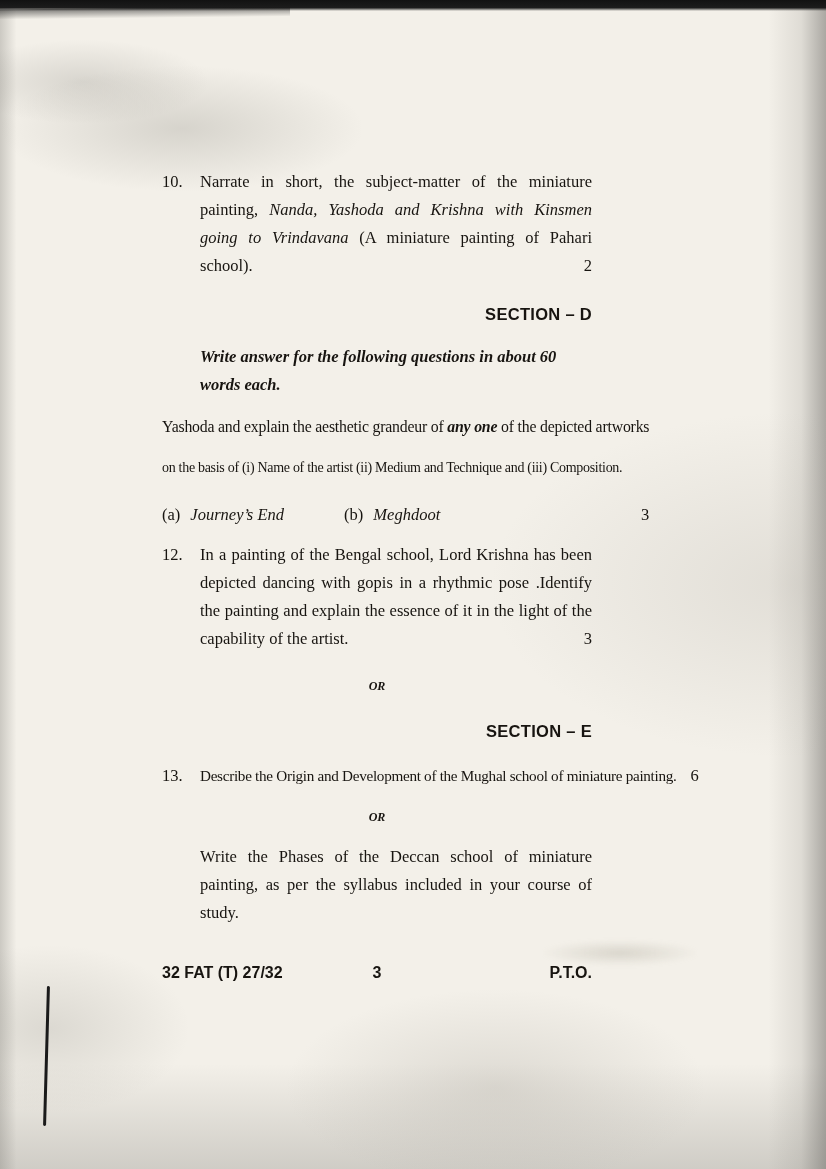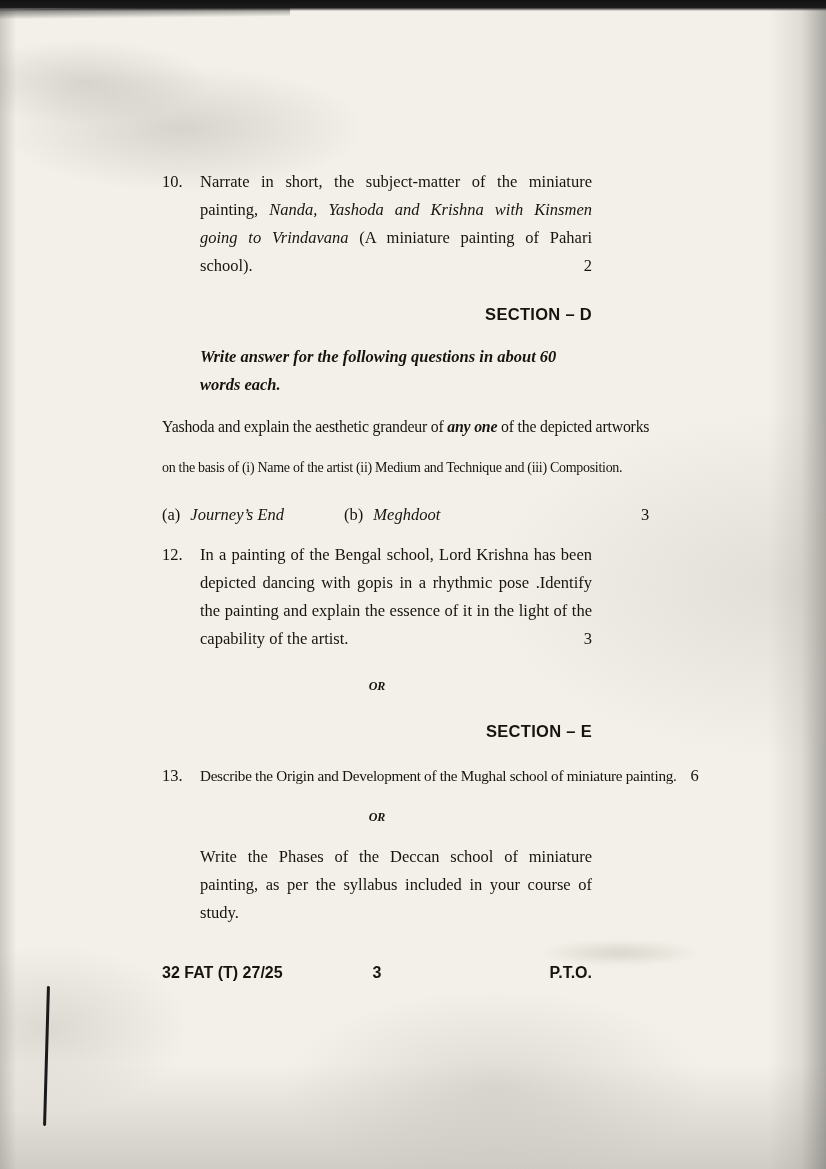--- a/index.html
+++ b/index.html
@@ -163,20 +163,20 @@
           <span class="q13-text">Describe the Origin and Development of the Mughal school of miniature painting.</span>
           <span class="q13-marks">6</span>
         </div>
       </div>
 
       <div class="or-sep mt-or2">OR</div>
 
       <div class="para mt-alt2">Write the Phases of the Deccan school of miniature painting, as per the syllabus included in your course of study.</div>
 
       <div class="footer">
-        <span class="footer-left">32 FAT (T) 27/25</span>
+        <span class="footer-left">32 FAT (T) 27/32</span>
         <span class="footer-center">3</span>
         <span class="footer-right">P.T.O.</span>
       </div>
 
     </div>
   </div>
 </div>
 
 </body></html>

